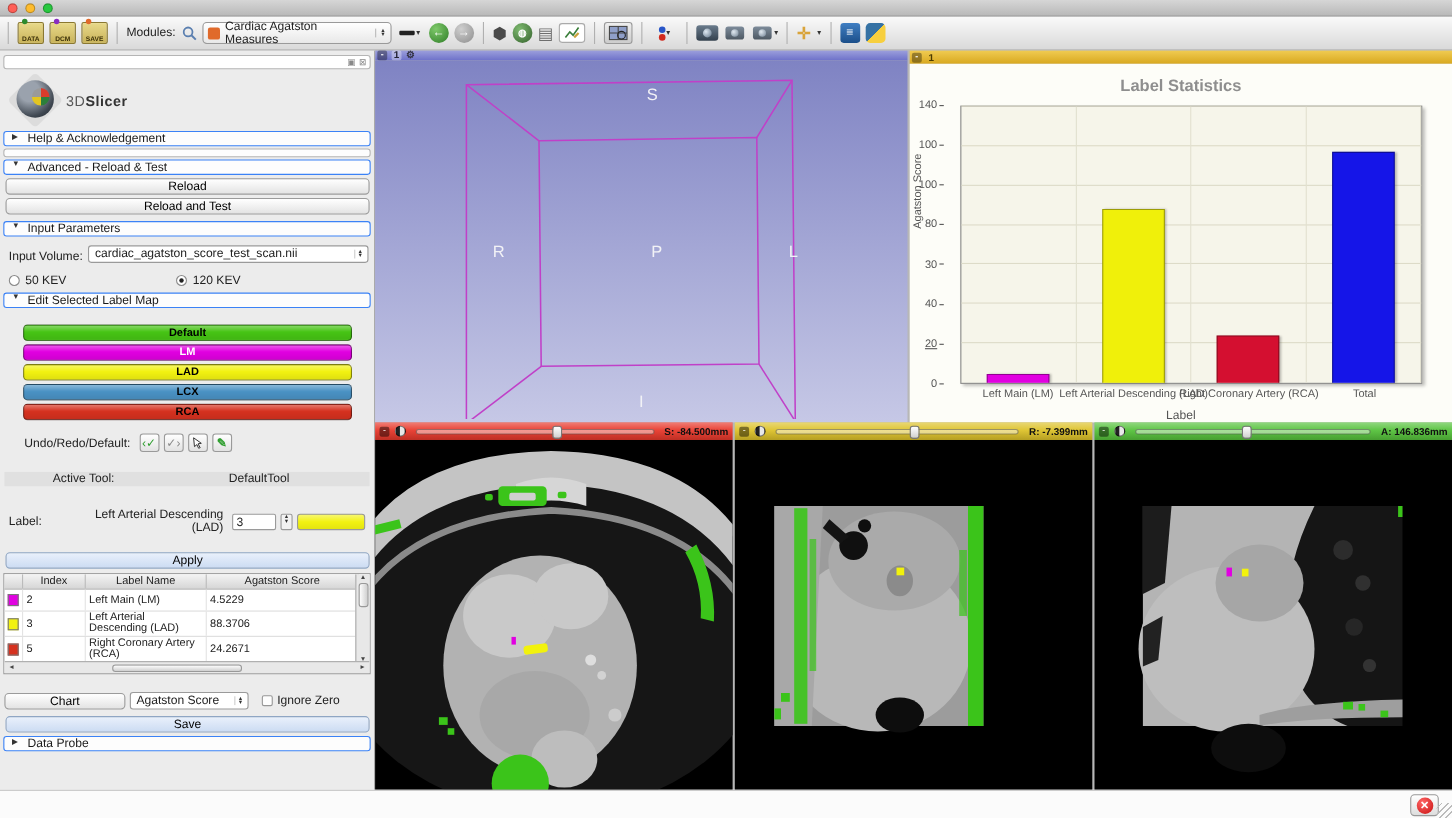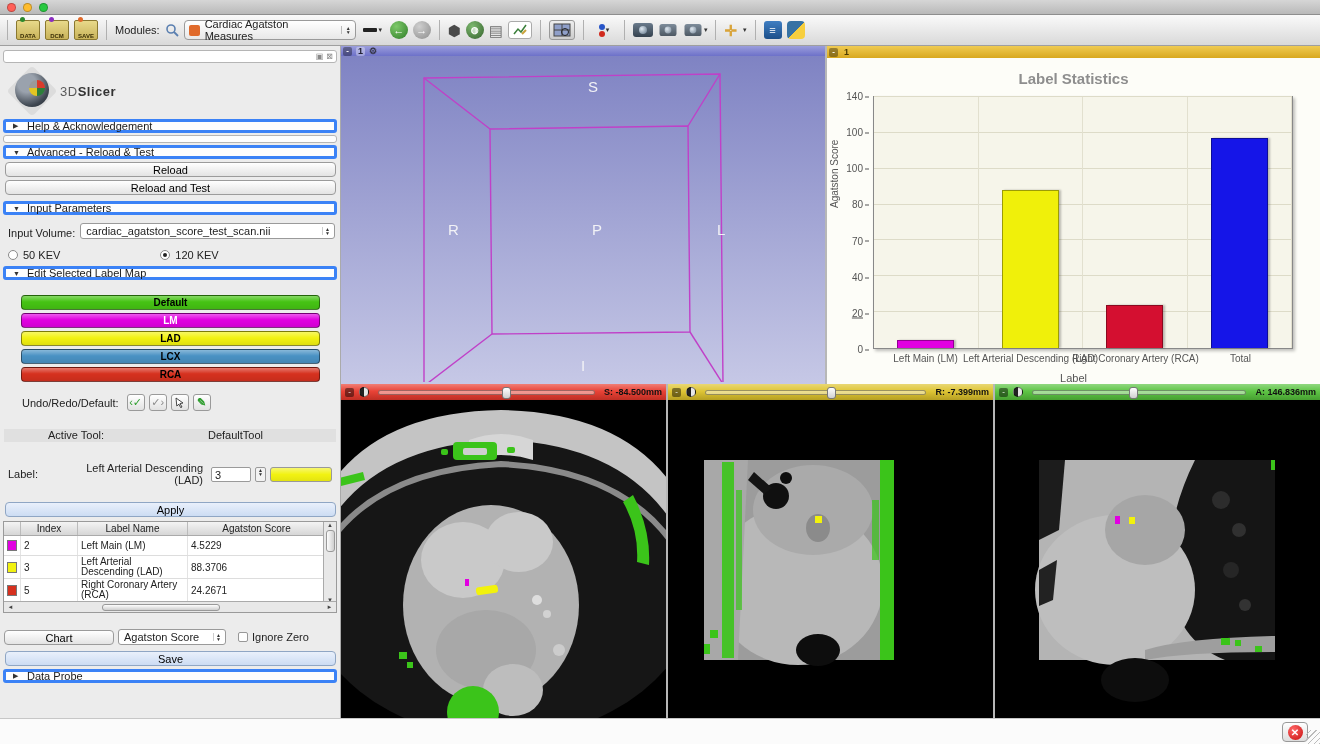--- a/index.html
+++ b/index.html
@@ -53,22 +53,22 @@
   #logo-row { display:flex; align-items:center; margin:6px 0 6px 10px; height:44px; }
   .logo-mark { position:relative; width:44px; height:44px; }
   .logo-star { position:absolute; inset:4px; background:#d8d8d8; transform:rotate(45deg); border-radius:4px; opacity:.8; }
   .logo-sphere { position:absolute; left:5px; top:4px; width:34px; height:34px; border-radius:50%;
     background:radial-gradient(circle at 35% 30%, #9aa2ad 0 28%, #3e4650 70%, #23282e 100%); }
   .logo-sphere::after { content:""; position:absolute; right:4px; top:7px; width:16px; height:16px; border-radius:50%;
     background:conic-gradient(#d93b2b 0 25%, #2d7f3a 25% 50%, #e3c522 50% 75%, #9a9a9a 75% 100%); }
   .logo-word { font-size:13px; color:#5a5a5a; margin-left:6px; letter-spacing:.5px; }
   .logo-word b { color:#333; }
 
-  .section-bar { margin:2px 3px; height:14px; background:#fdfdfd; border:3px solid #3b82f6; border-radius:3px;
-    display:flex; align-items:center; gap:7px; padding:0 7px; font-size:11px; color:#1a1a1a; }
+  .section-bar { margin:2px 3px; height:14px; background:#fdfdfd; border:1px solid #3b82f6; border-radius:3px;
+    display:flex; align-items:flex-start; gap:7px; padding:0 7px; font-size:11px; color:#1a1a1a; }
   .section-bar .arrow { font-size:7px; color:#333; width:7px; }
   .spacer-bar { margin:2px 3px; height:8px; background:#fdfdfd; border:1px solid #b5b5b5; border-radius:3px; }
 
   .push-btn { display:block; margin:3px 5px; height:15px; width:331px; background:linear-gradient(#ffffff,#e3e3e3);
     border:1px solid #9b9b9b; border-radius:4px; font-size:11px; text-align:center; line-height:14px; }
   .blue-btn { background:linear-gradient(#e9f0fb,#ccdcf3); border-color:#8fa6c4; }
 
   .iv-row { display:flex; align-items:flex-end; gap:5px; margin:8px 5px 0 8px; }
   .iv-combo { flex:1; height:16px; background:#fff; border:1px solid #9a9a9a; border-radius:3px;
     display:flex; align-items:center; padding:0 2px 0 5px; }
@@ -144,21 +144,21 @@
   #viewchart { flex:1; display:flex; flex-direction:column; }
   #viewchart .viewbar { background:linear-gradient(#f0cb52,#d8a81f); }
   #viewchart .canvas { flex:1; background:#fdfdf8; position:relative; }
   .chart-title { position:absolute; top:12px; left:0; right:0; text-align:center; font-size:15px; font-weight:bold; color:#8e8e8e; }
   #chart-plot { position:absolute; left:46px; top:38px; width:420px; height:253px; background:#f6f5ea;
     border:1px solid #888; box-shadow:2px 2px 3px rgba(0,0,0,.25); }
   .gridline-h { position:absolute; left:0; right:0; height:1px; background:#dddbc8; }
   .chart-col { position:absolute; top:0; bottom:0; border-right:1px solid #e2e0cf; display:flex; align-items:flex-end; justify-content:center; }
   .chart-bar { width:57px; border:1px solid rgba(0,0,0,.35); border-bottom:none; box-shadow:2px 0 2px rgba(0,0,0,.25); }
   #chart-yticks { position:absolute; left:0; top:38px; width:42px; height:253px; }
-  .ytick { position:absolute; right:0; transform:translateY(50%); font-size:10px; color:#555; }
+  .ytick { position:absolute; right:11px; transform:translateY(50%); font-size:10px; color:#555; }
   .ytick::after { content:""; display:inline-block; width:4px; height:1px; background:#555; vertical-align:middle; margin-left:2px; }
   #chart-xticks { position:absolute; left:46px; top:295px; width:420px; height:14px; }
   .xtick { position:absolute; transform:translateX(-50%); white-space:nowrap; font-size:10px; color:#555; }
   .chart-ylabel { position:absolute; left:2px; top:150px; transform:rotate(-90deg); transform-origin:left top; font-size:10px; color:#555; }
   .chart-xlabel { position:absolute; left:0; right:0; top:314px; text-align:center; font-size:11px; color:#555; }
 
   
   .slice { flex:1; display:flex; flex-direction:column; }
   .slicebar { height:16px; display:flex; align-items:center; gap:5px; padding:0 4px; position:relative;
     background-image:linear-gradient(rgba(255,255,255,.35), rgba(255,255,255,.05) 45%, rgba(0,0,0,.18)); }
@@ -481,21 +481,21 @@
           <span class="vb-min">-</span>
           <span class="vb-id" style="background:none;color:#4a3a00">1</span>
         </div>
         <div class="canvas">
           <div class="chart-title">Label Statistics</div>
           <div class="chart-ylabel">Agatston Score</div>
           <div id="chart-yticks">
               <div class="ytick" style="bottom: 0%;">0</div>
               <div class="ytick" style="bottom: 14.2857%; text-decoration: underline;">20</div>
               <div class="ytick" style="bottom: 28.5714%;">40</div>
-              <div class="ytick" style="bottom: 42.8571%;">70</div>
+              <div class="ytick" style="bottom: 42.8571%;">30</div>
               <div class="ytick" style="bottom: 57.1429%;">80</div>
               <div class="ytick" style="bottom: 71.4286%;">100</div>
               <div class="ytick" style="bottom: 85.7143%;">100</div>
               <div class="ytick" style="bottom: 100%;">140</div>
             </div>
           <div id="chart-plot">
               <div class="gridline-h" style="bottom: 14.2857%;"></div>
               <div class="gridline-h" style="bottom: 28.5714%;"></div>
               <div class="gridline-h" style="bottom: 42.8571%;"></div>
               <div class="gridline-h" style="bottom: 57.1429%;"></div>

